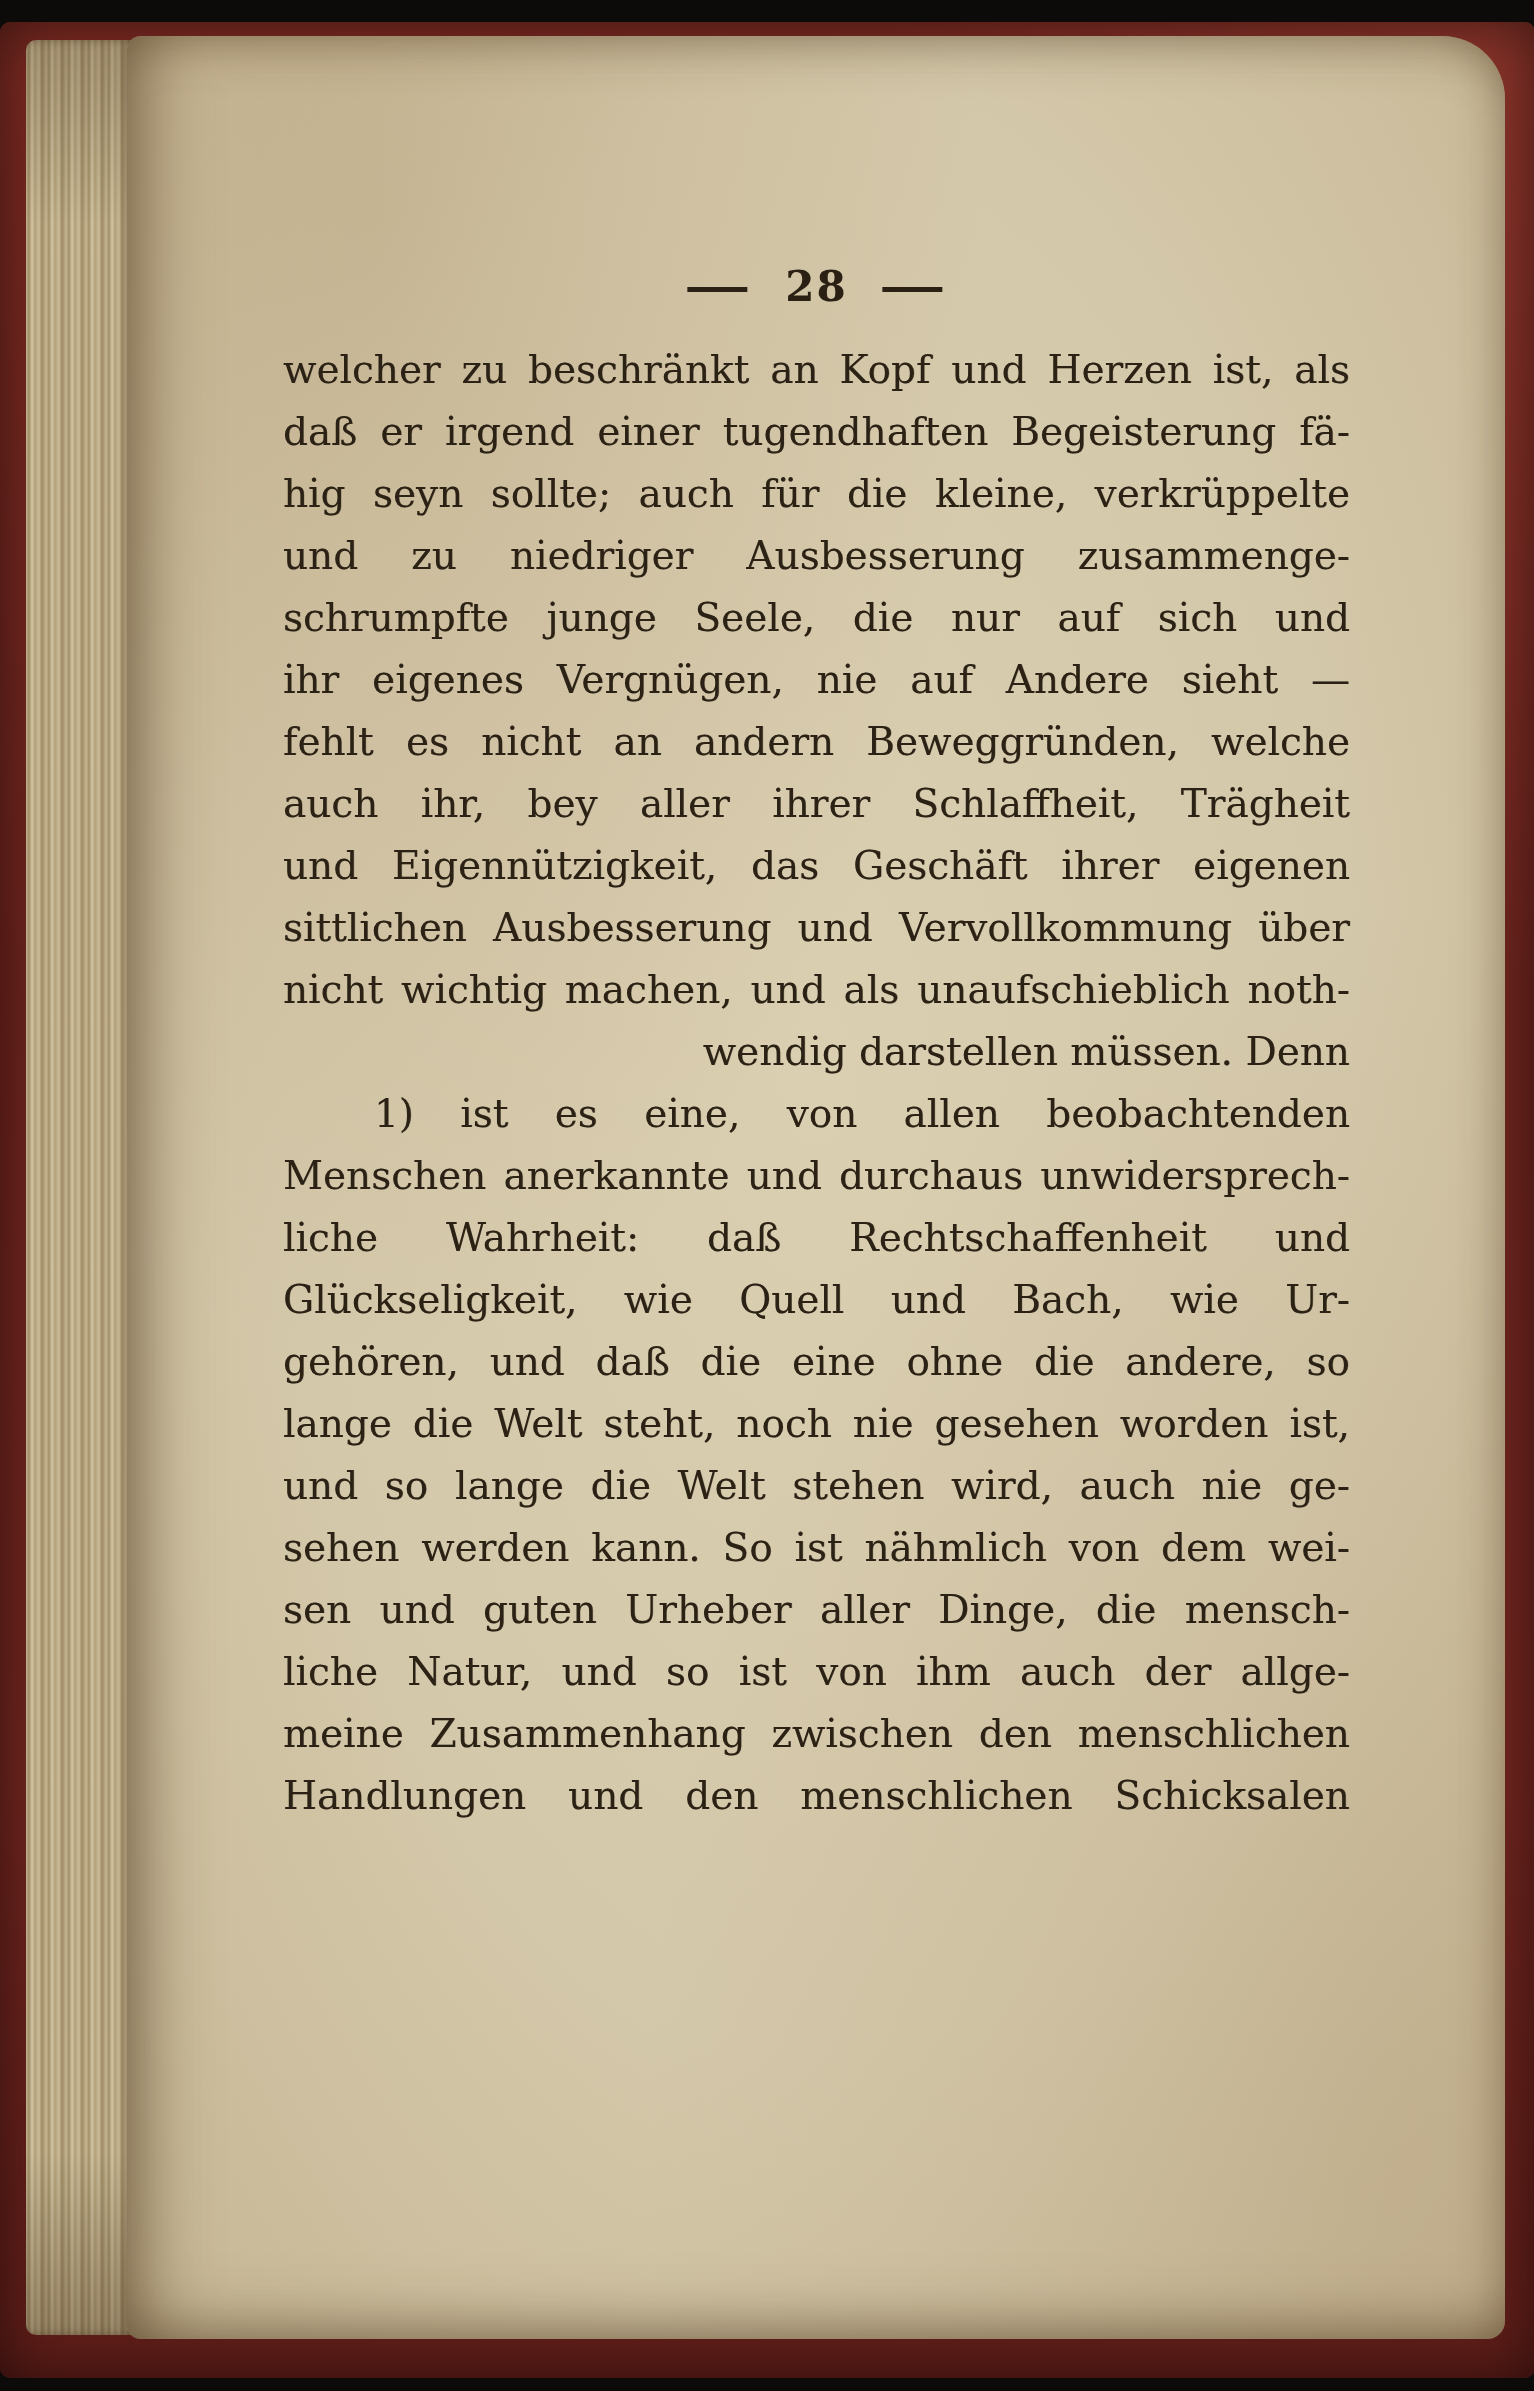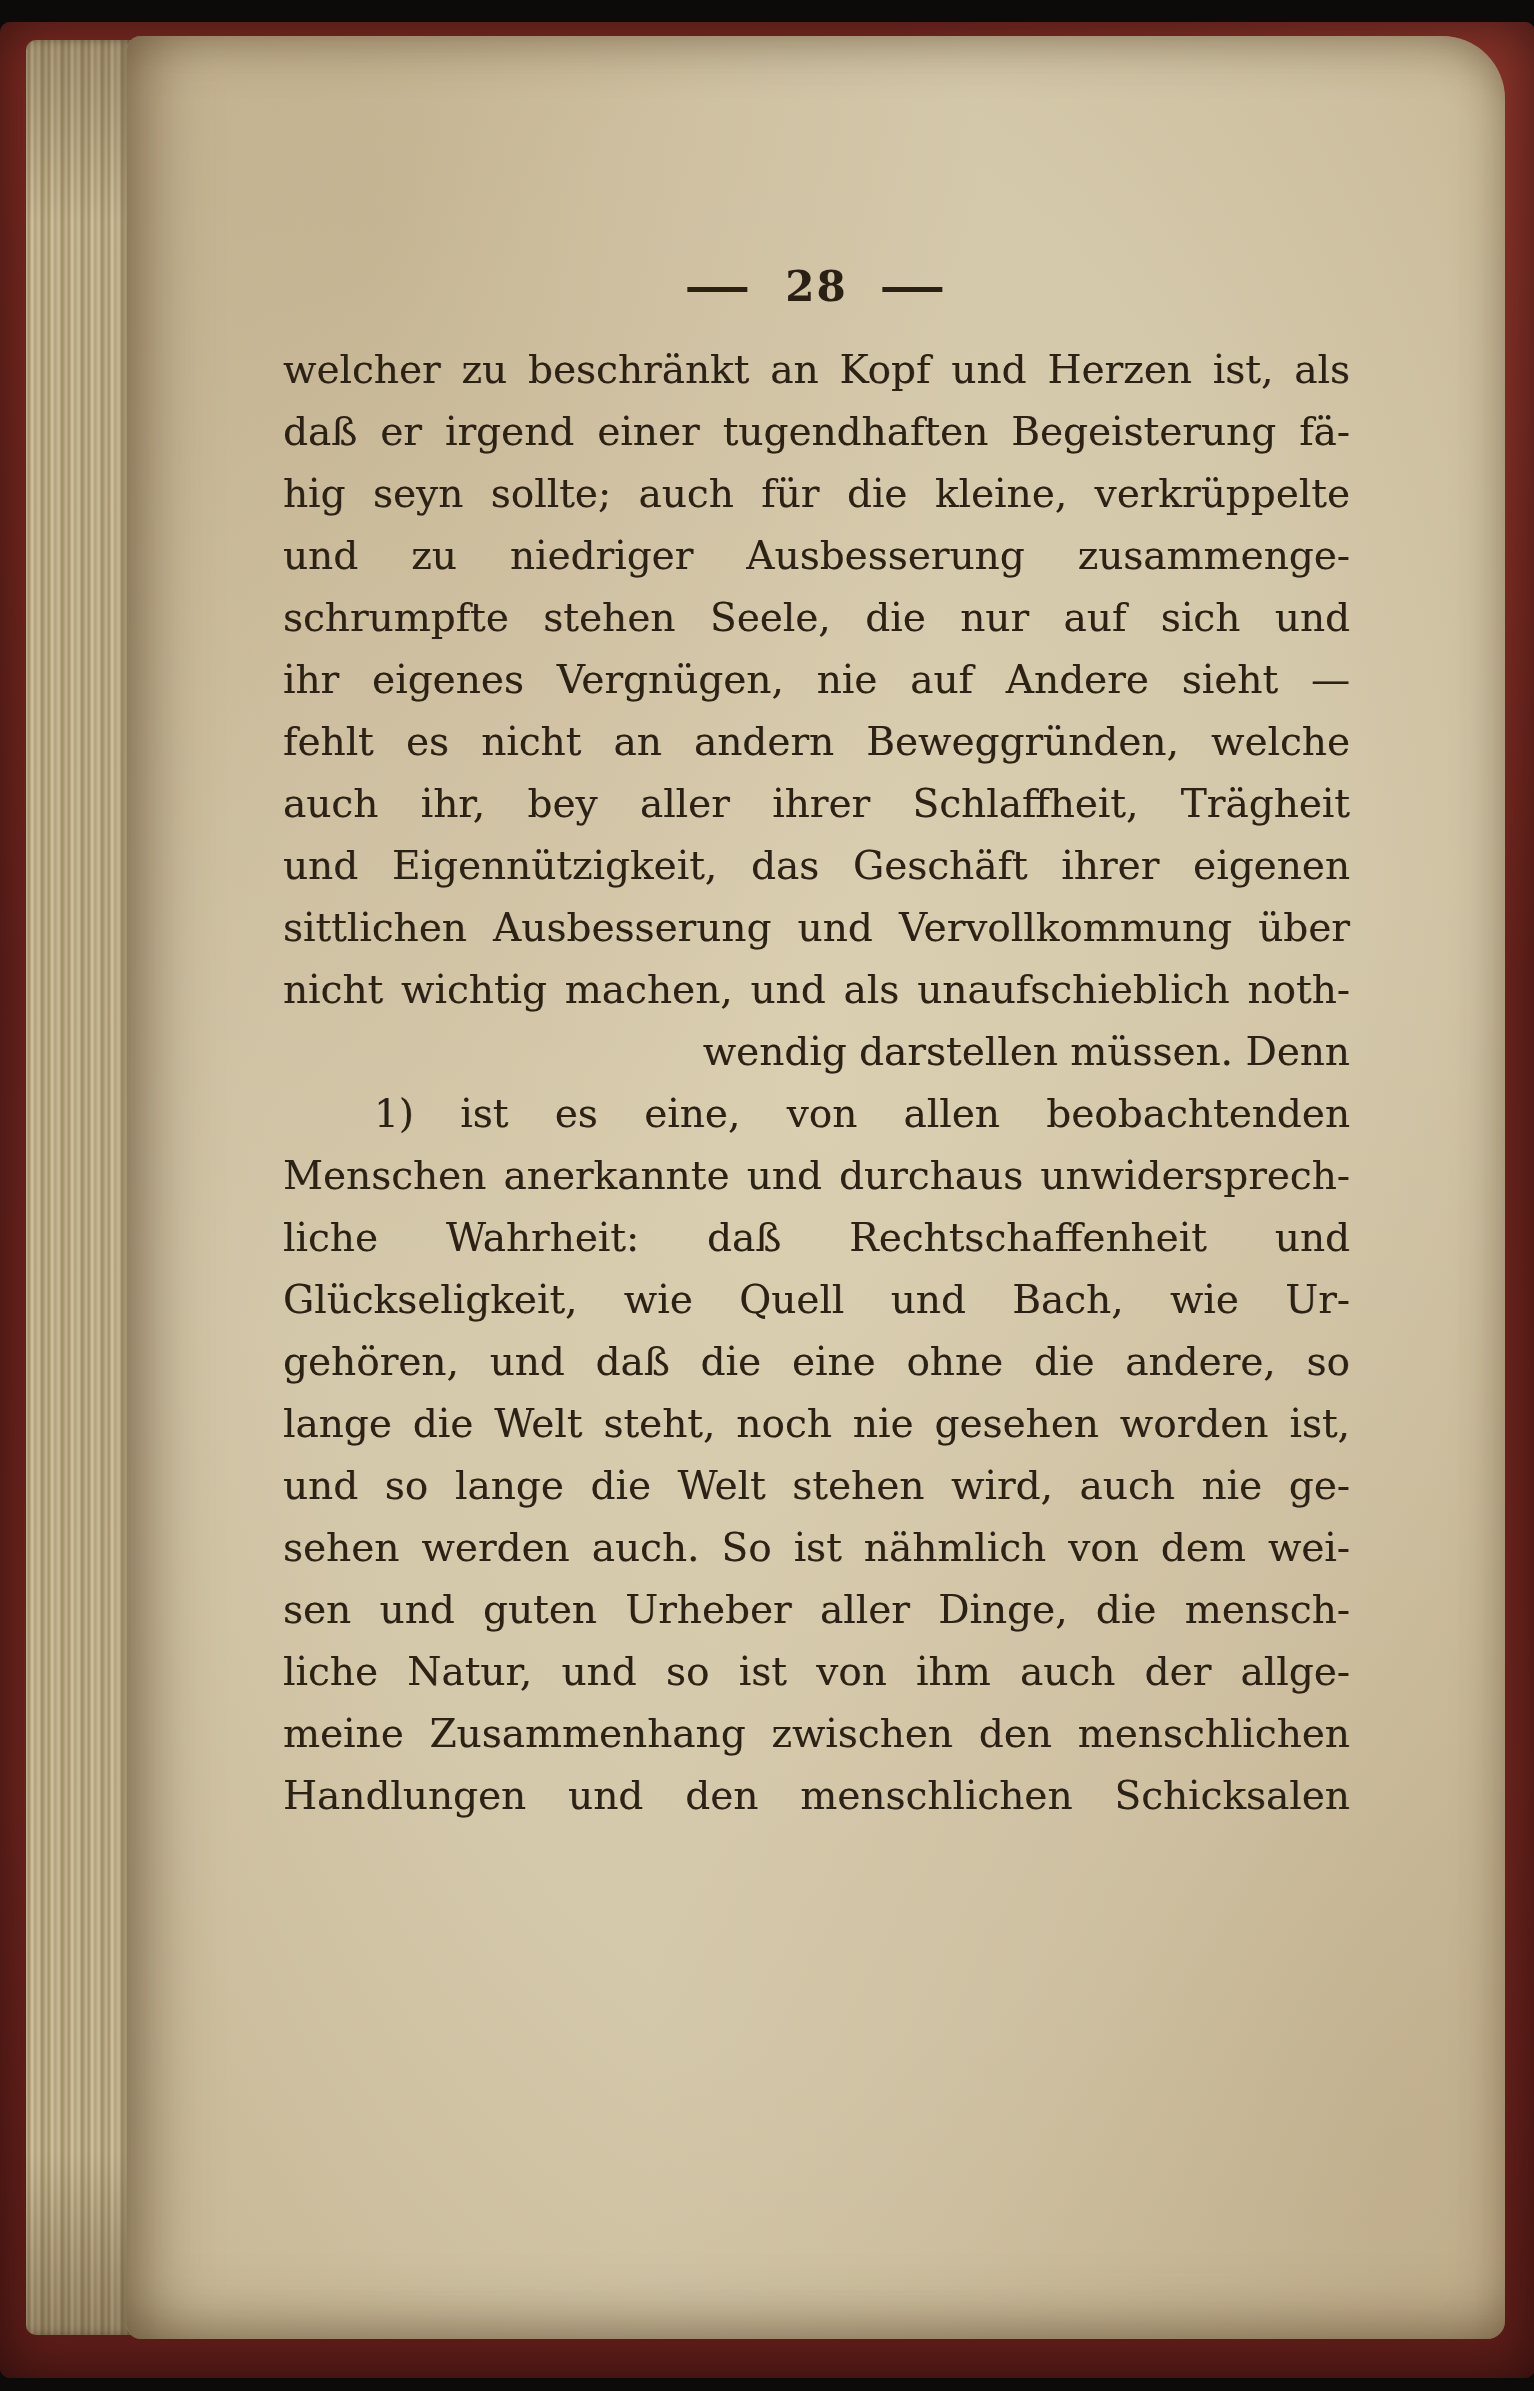--- a/index.html
+++ b/index.html
@@ -116,36 +116,36 @@
       <div class="header">
         <span class="dash">—</span>
         <span class="pagenum">28</span>
         <span class="dash">—</span>
       </div>
       <div class="text-block">
           <div class="line justify">welcher zu beschränkt an Kopf und Herzen ist, als</div>
           <div class="line justify">daß er irgend einer tugendhaften Begeisterung fä-</div>
           <div class="line justify">hig seyn sollte; auch für die kleine, verkrüppelte</div>
           <div class="line justify">und zu niedriger Ausbesserung zusammenge-</div>
-          <div class="line justify">schrumpfte stehen Seele, die nur auf sich und</div>
+          <div class="line justify">schrumpfte junge Seele, die nur auf sich und</div>
           <div class="line justify">ihr eigenes Vergnügen, nie auf Andere sieht —</div>
           <div class="line justify">fehlt es nicht an andern Beweggründen, welche</div>
           <div class="line justify">auch ihr, bey aller ihrer Schlaffheit, Trägheit</div>
           <div class="line justify">und Eigennützigkeit, das Geschäft ihrer eigenen</div>
           <div class="line justify">sittlichen Ausbesserung und Vervollkommung über</div>
           <div class="line justify">nicht wichtig machen, und als unaufschieblich noth-</div>
           <div class="line">wendig darstellen müssen. Denn</div>
           <div class="line justify indent">1) ist es eine, von allen beobachtenden</div>
           <div class="line justify">Menschen anerkannte und durchaus unwidersprech-</div>
           <div class="line justify">liche Wahrheit: daß Rechtschaffenheit und</div>
           <div class="line justify">Glückseligkeit, wie Quell und Bach, wie Ur-</div>
           <div class="line justify">gehören, und daß die eine ohne die andere, so</div>
           <div class="line justify">lange die Welt steht, noch nie gesehen worden ist,</div>
           <div class="line justify">und so lange die Welt stehen wird, auch nie ge-</div>
-          <div class="line justify">sehen werden auch. So ist nähmlich von dem wei-</div>
+          <div class="line justify">sehen werden kann. So ist nähmlich von dem wei-</div>
           <div class="line justify">sen und guten Urheber aller Dinge, die mensch-</div>
           <div class="line justify">liche Natur, und so ist von ihm auch der allge-</div>
           <div class="line justify">meine Zusammenhang zwischen den menschlichen</div>
           <div class="line justify">Handlungen und den menschlichen Schicksalen</div>
         </div>
     </div>
   </div>
 </div>
 
 

